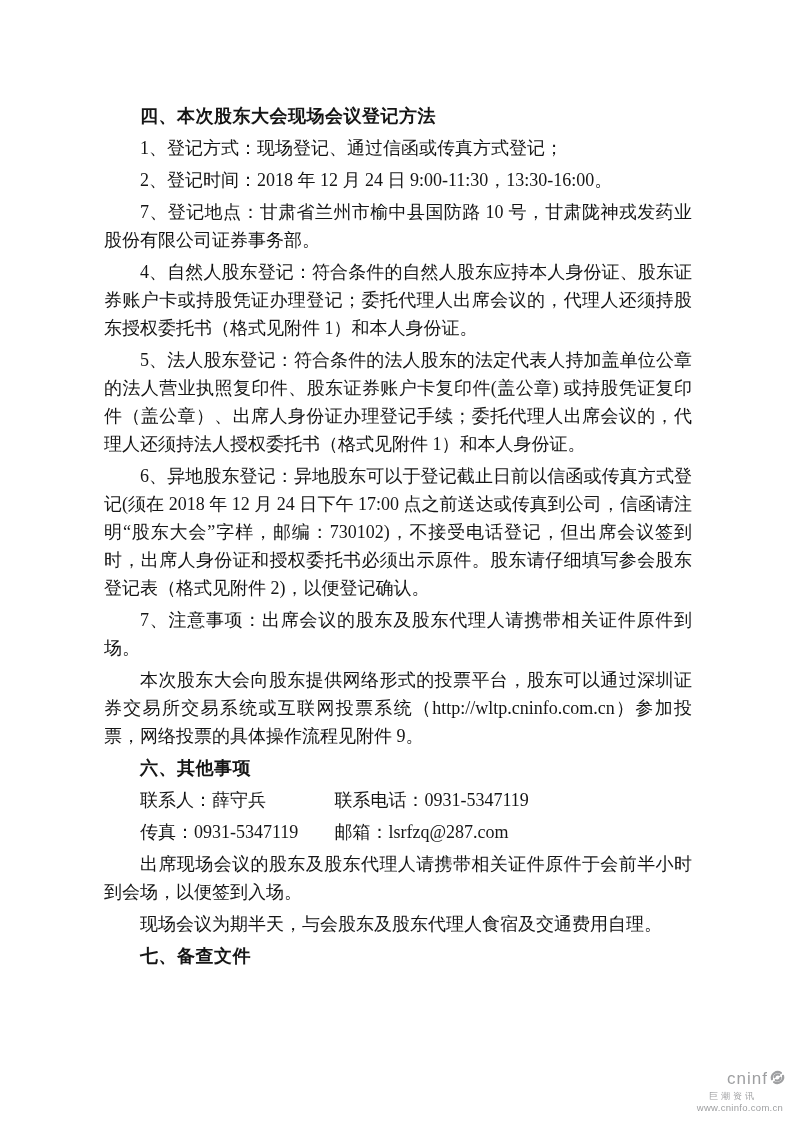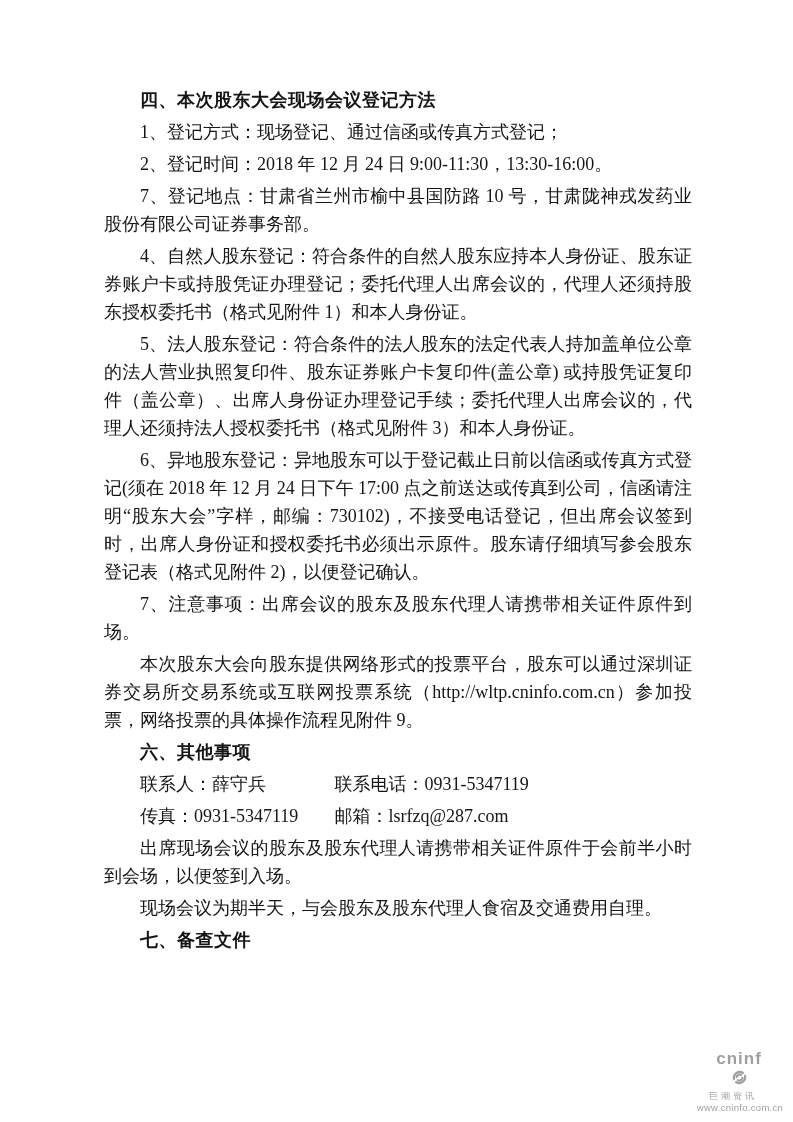--- a/index.html
+++ b/index.html
@@ -6,21 +6,21 @@
   body {
     width: 793px; height: 1122px;
     background: #ffffff;
     position: relative;
     overflow: hidden;
     font-family: "Liberation Serif", "DejaVu Serif", serif;
     color: #151515;
   }
   .doc {
     position: absolute;
-    left: 104px; top: 86px;
+    left: 104px; top: 102px;
     width: 588px;
     font-size: 18px;
     line-height: 28px;
     text-align: justify;
   }
   .doc p, .doc h3, .doc .row2 {
     margin: 0 0 4px 0;
     text-indent: 2em;
   }
   .doc h3 {
@@ -40,25 +40,24 @@
     width: 96px;
     color: #9e9fa1;
     text-align: center;
     font-family: "Liberation Sans", "DejaVu Sans", sans-serif;
     line-height: 1.1;
   }
   .cninfo .line1 {
     display: flex;
     align-items: center;
     justify-content: flex-end;
-    font-weight: bold;
+    font-weight: normal;
     font-size: 17px;
     letter-spacing: 1px;
     padding-right: 2px;
-    flex-direction: column;
   }
   .cninfo .line1 .swirl { margin-left: 1px; }
   .cninfo .line2 {
     font-size: 9px;
     letter-spacing: 3px;
     margin: 1px 14px 1px 0;
   }
   .cninfo .line3 {
     font-size: 9.5px;
     letter-spacing: 0.3px;
@@ -66,21 +65,21 @@
 </style>
 </head>
 <body>
 
 <div class="doc">
   <h3>四、本次股东大会现场会议登记方法</h3>
   <p>1、登记方式：现场登记、通过信函或传真方式登记；</p>
   <p>2、登记时间：2018 年 12 月 24 日 9:00-11:30，13:30-16:00。</p>
   <p>7、登记地点：甘肃省兰州市榆中县国防路 10 号，甘肃陇神戎发药业股份有限公司证券事务部。</p>
   <p>4、自然人股东登记：符合条件的自然人股东应持本人身份证、股东证券账户卡或持股凭证办理登记；委托代理人出席会议的，代理人还须持股东授权委托书（格式见附件 1）和本人身份证。</p>
-  <p>5、法人股东登记：符合条件的法人股东的法定代表人持加盖单位公章的法人营业执照复印件、股东证券账户卡复印件(盖公章) 或持股凭证复印件（盖公章）、出席人身份证办理登记手续；委托代理人出席会议的，代理人还须持法人授权委托书（格式见附件 3）和本人身份证。</p>
+  <p>5、法人股东登记：符合条件的法人股东的法定代表人持加盖单位公章的法人营业执照复印件、股东证券账户卡复印件(盖公章) 或持股凭证复印件（盖公章）、出席人身份证办理登记手续；委托代理人出席会议的，代理人还须持法人授权委托书（格式见附件 1）和本人身份证。</p>
   <p>6、异地股东登记：异地股东可以于登记截止日前以信函或传真方式登记(须在 2018 年 12 月 24 日下午 17:00 点之前送达或传真到公司，信函请注明“股东大会”字样，邮编：730102)，不接受电话登记，但出席会议签到时，出席人身份证和授权委托书必须出示原件。股东请仔细填写参会股东登记表（格式见附件 2)，以便登记确认。</p>
   <p>7、注意事项：出席会议的股东及股东代理人请携带相关证件原件到场。</p>
   <p>本次股东大会向股东提供网络形式的投票平台，股东可以通过深圳证券交易所交易系统或互联网投票系统（http://wltp.cninfo.com.cn）参加投票，网络投票的具体操作流程见附件 9。</p>
   <h3>六、其他事项</h3>
   <div class="row2">
     <span class="c1">联系人：薛守兵</span>
     <span class="c2">联系电话：0931-5347119</span>
   </div>
   <div class="row2">
     <span class="c1">传真：0931-5347119</span>

